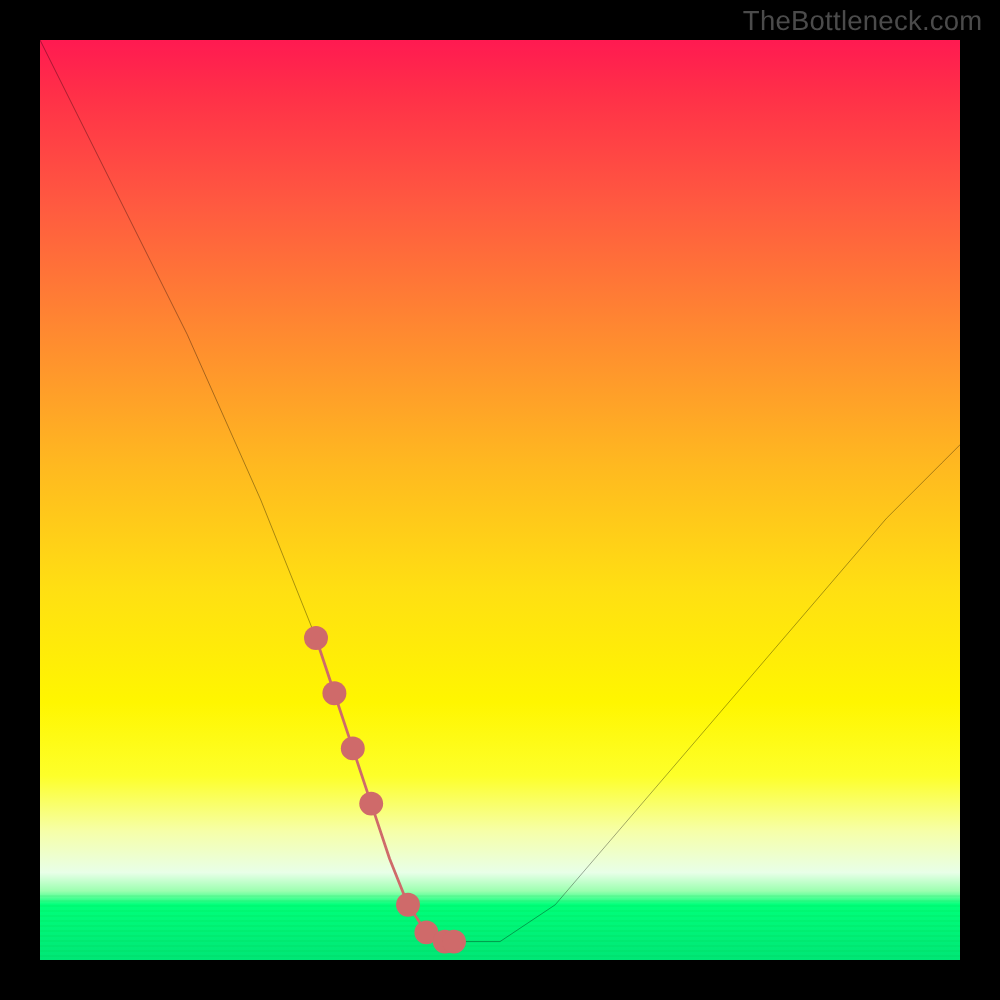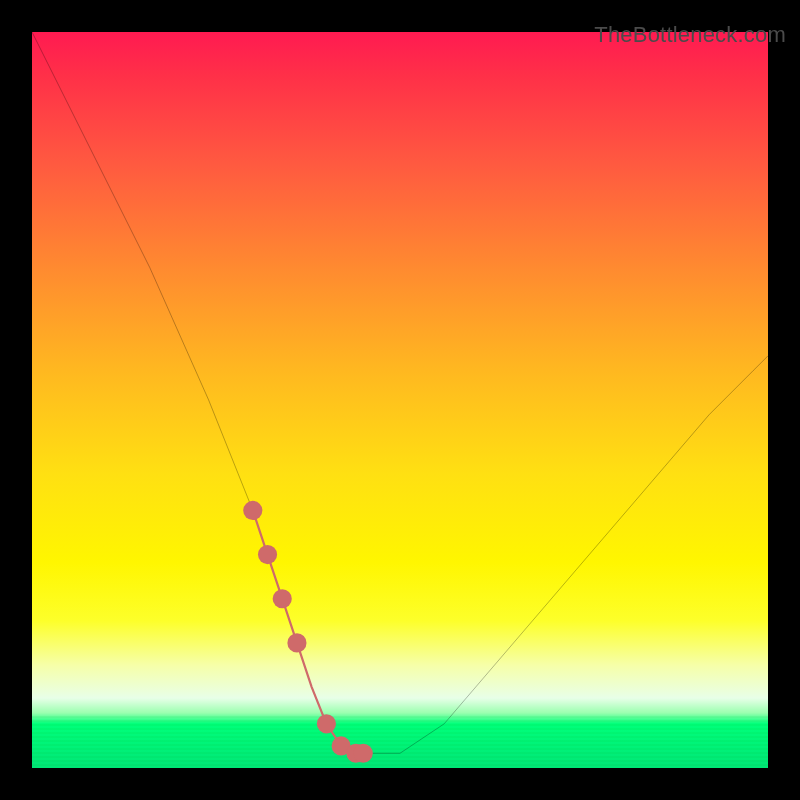--- a/index.html
+++ b/index.html
@@ -58,21 +58,21 @@
       rgba(0, 200, 100, 0.15) 0px,
       rgba(0, 200, 100, 0.15) 2px,
       rgba(0, 230, 120, 0.0) 2px,
       rgba(0, 230, 120, 0.0) 4px
     );
     mix-blend-mode: multiply;
     opacity: 0.6;
   }
   .watermark {
     position: absolute;
-    top: 22px;
+    top: 4px;
     right: 14px;
     color: #4b4b4b;
     font-size: 22px;
     font-weight: 400;
     letter-spacing: 0.2px;
     user-select: none;
   }
   svg.curve {
     position: absolute;
     inset: 0;

